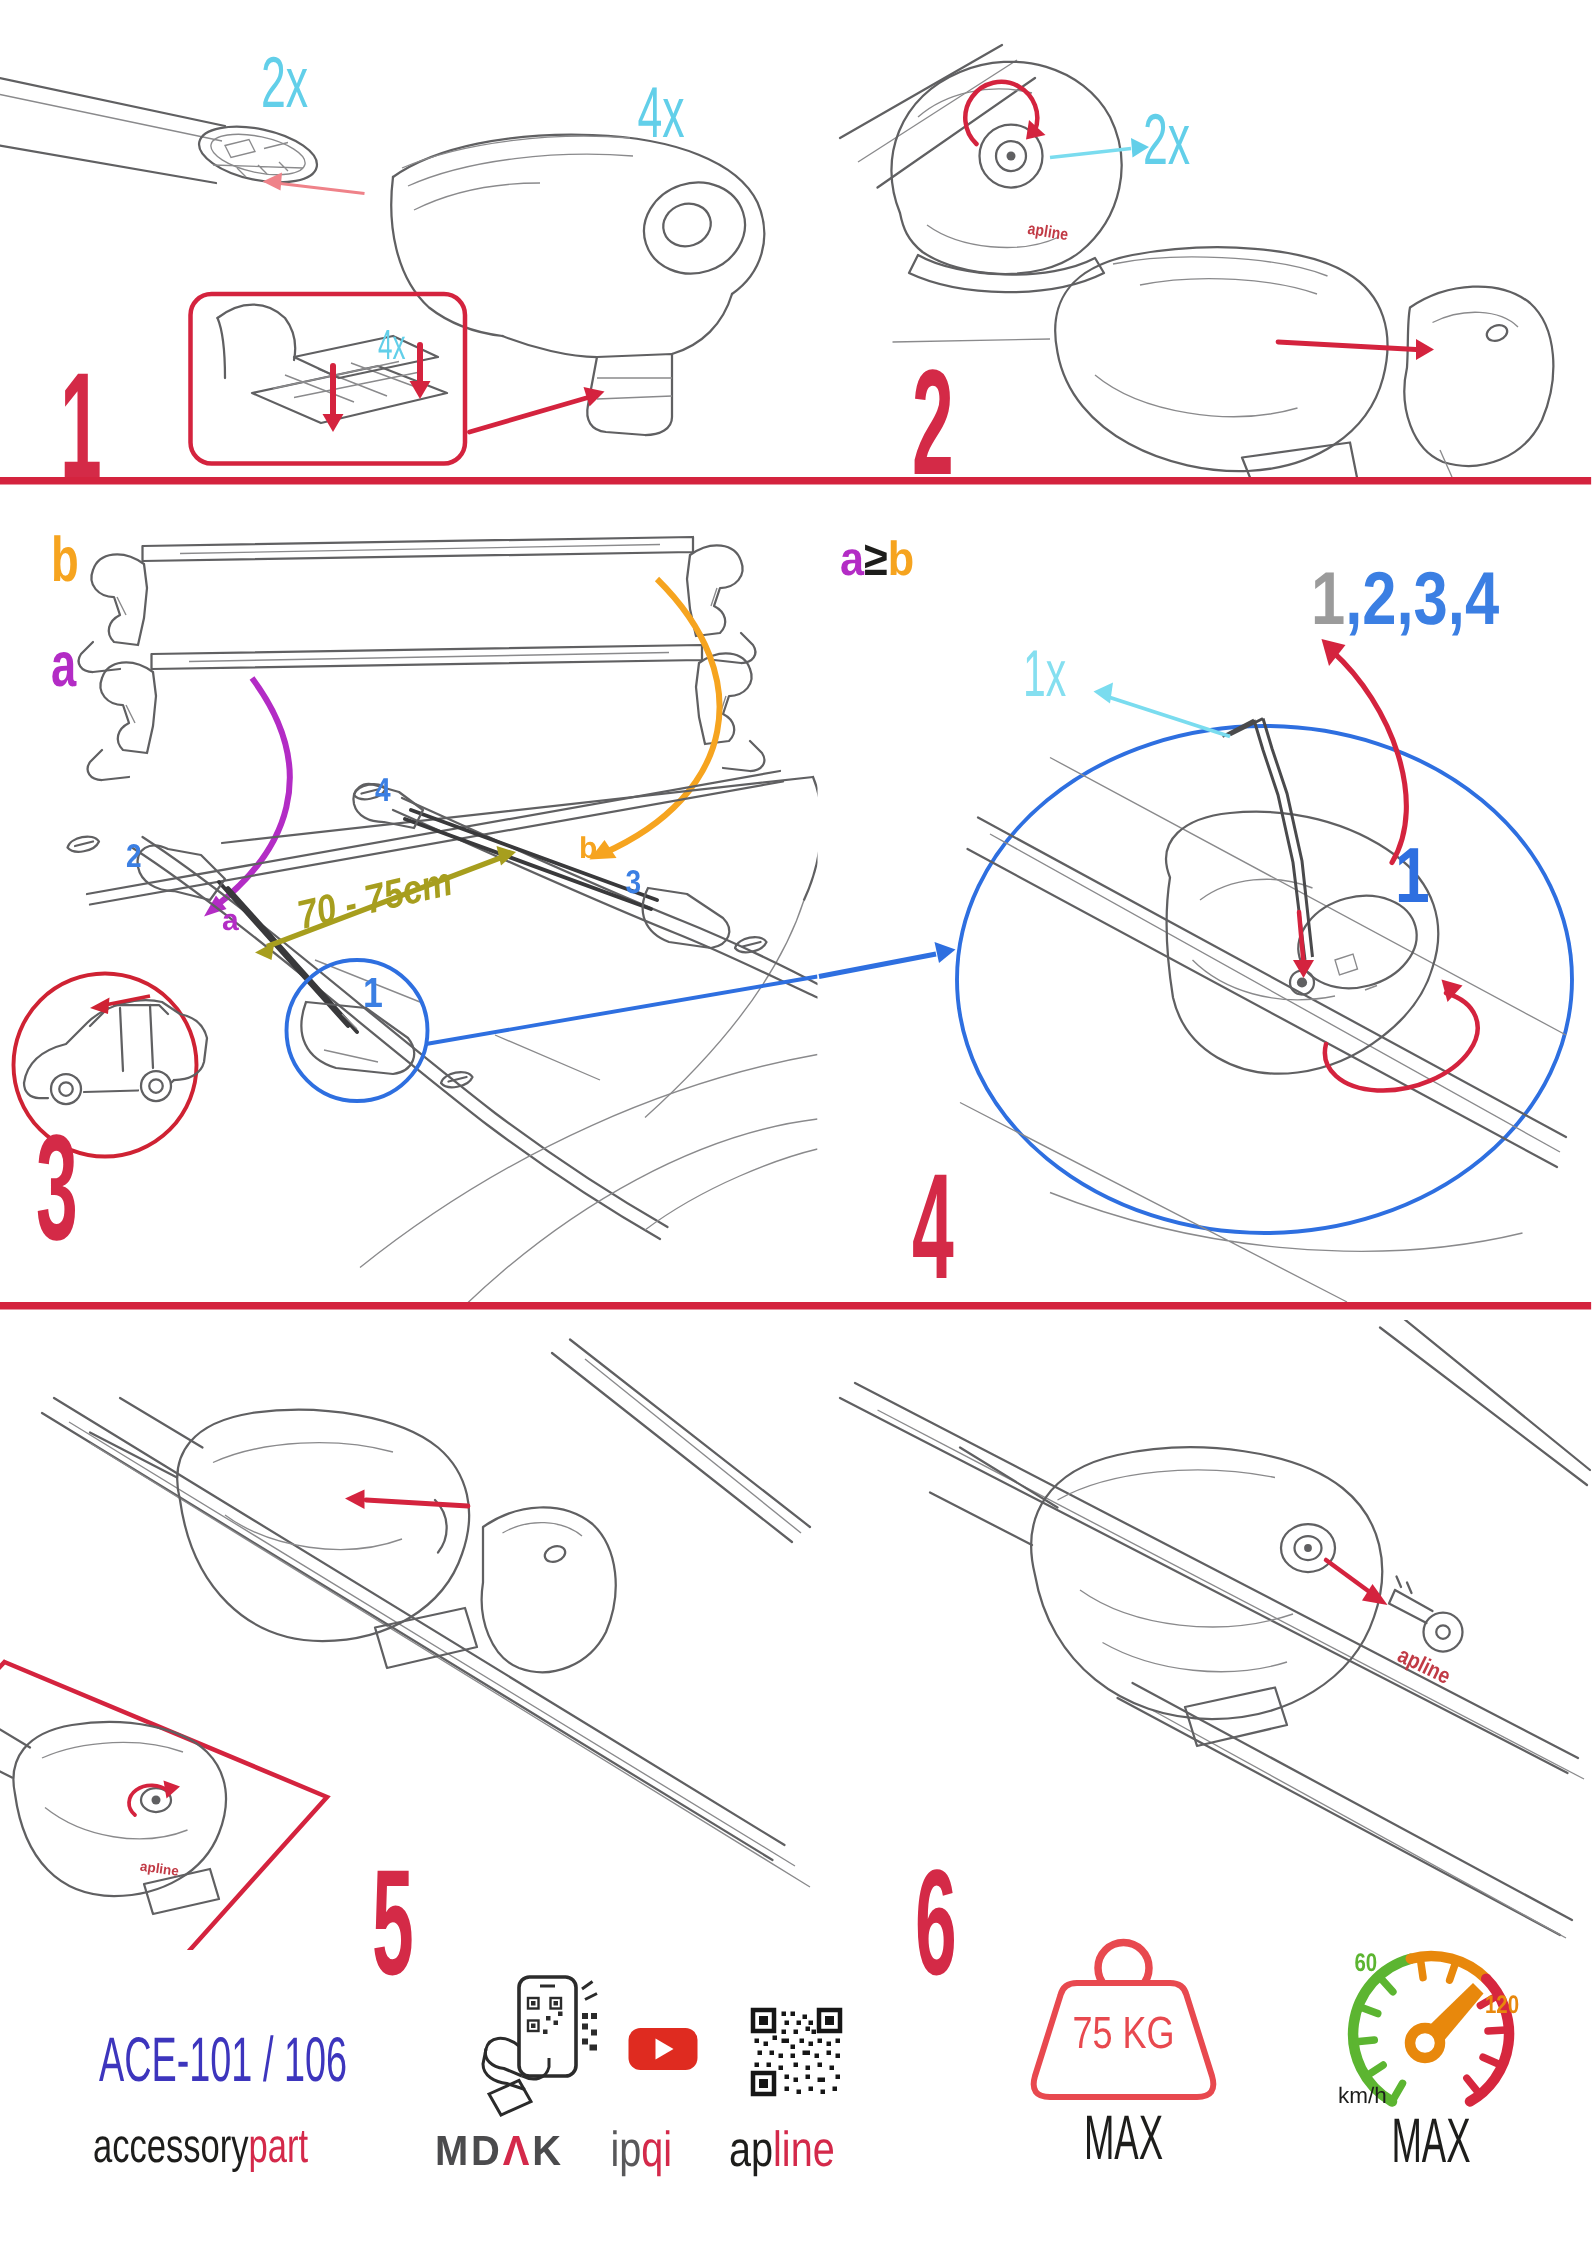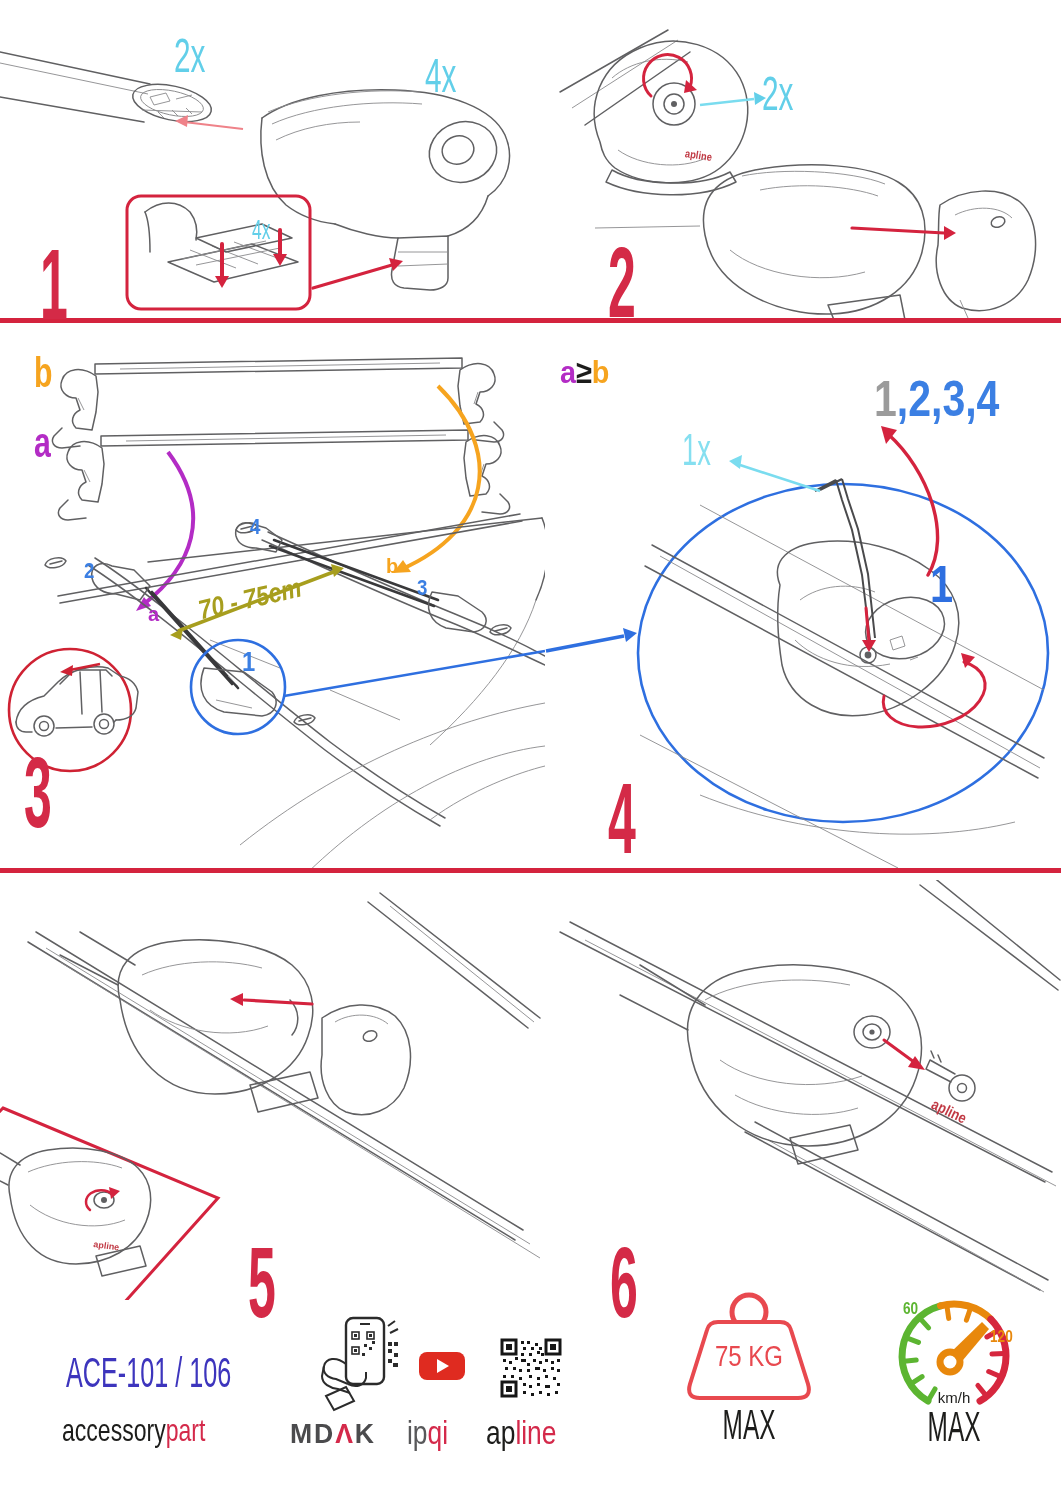--- a/index.html
+++ b/index.html
@@ -398,21 +398,21 @@
       <path d="M105.3,37 L94.9,43" stroke="#d6273e"></path>
         <path d="M111.9,59.4 L100,60" stroke="#d6273e"></path>
       <path d="M107.7,82.3 L96.7,77.5" stroke="#d6273e"></path>
         <path d="M93.5,100.9 L85.9,91.5" stroke="#d6273e"></path>
     </g>
     <polygon points="90,28 97,35 66,72 55,62" fill="#e8880c"></polygon>
     <circle cx="58" cy="68" r="10" fill="#fff" stroke="#e8880c" stroke-width="7"></circle>
   </svg>
   <span class="lbl" style="left:903px;top:1300px;font-size:17px;font-weight:bold;color:#5cb531;transform:scaleX(0.8);">60</span>
   <span class="lbl" style="left:990px;top:1328px;font-size:17px;font-weight:bold;color:#e8880c;transform:scaleX(0.8);">120</span>
-  <span class="lbl" style="left:892px;top:1390px;width:124px;text-align:center;font-size:15px;color:#1d1d1b;">km/h</span>
+  <span class="lbl" style="left:892px;top:1390px;width:124px;font-size:15px;color:#1d1d1b;">km/h</span>
   <span class="lbl" style="left:892px;top:1406px;width:124px;text-align:center;font-size:42px;color:#1d1d1b;transform:scaleX(0.58);transform-origin:center top;">MAX</span>
 
   <span class="lbl stepnum" style="left:40px;top:234px;">1</span>
   <span class="lbl stepnum" style="left:608px;top:232px;">2</span>
   <span class="lbl stepnum" style="left:24px;top:742px;">3</span>
   <span class="lbl stepnum" style="left:608px;top:768px;">4</span>
   <span class="lbl stepnum" style="left:248px;top:1232px;">5</span>
   <span class="lbl stepnum" style="left:610px;top:1232px;">6</span>
 
   <span class="lbl qty" style="left:174px;top:32px;">2x</span>

